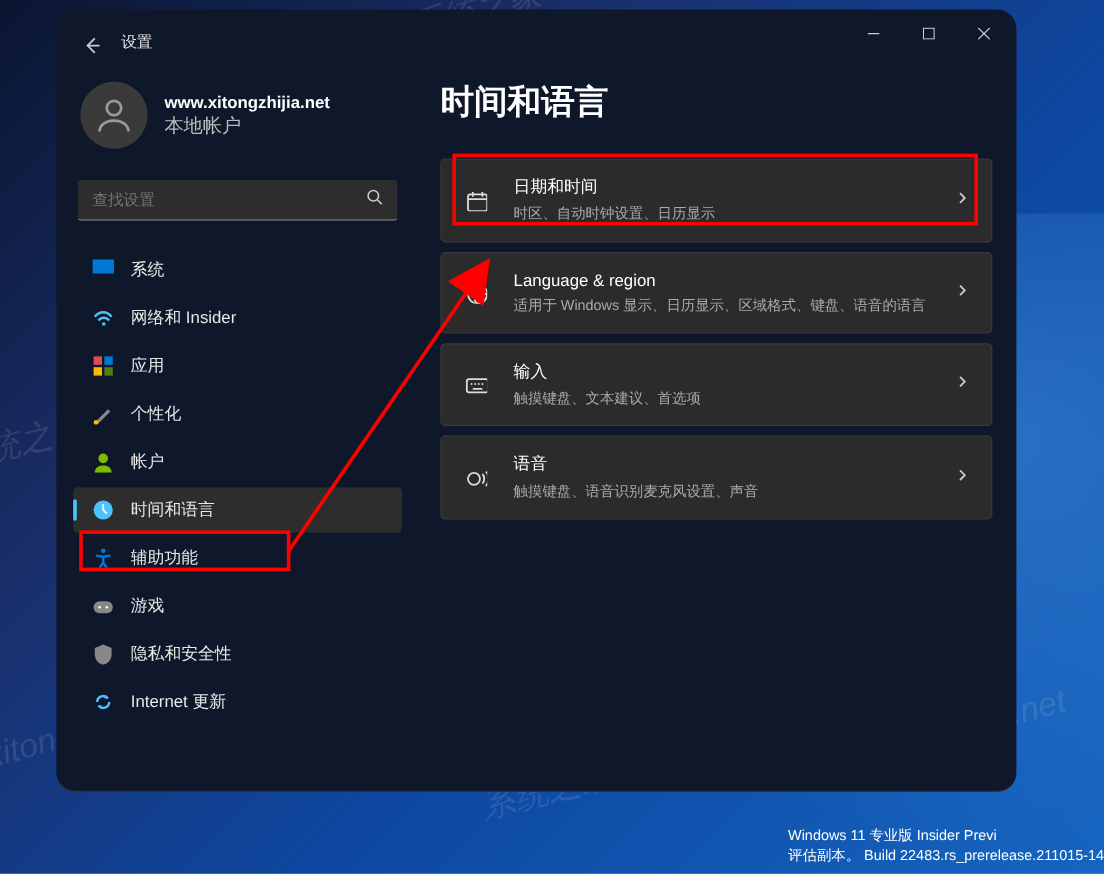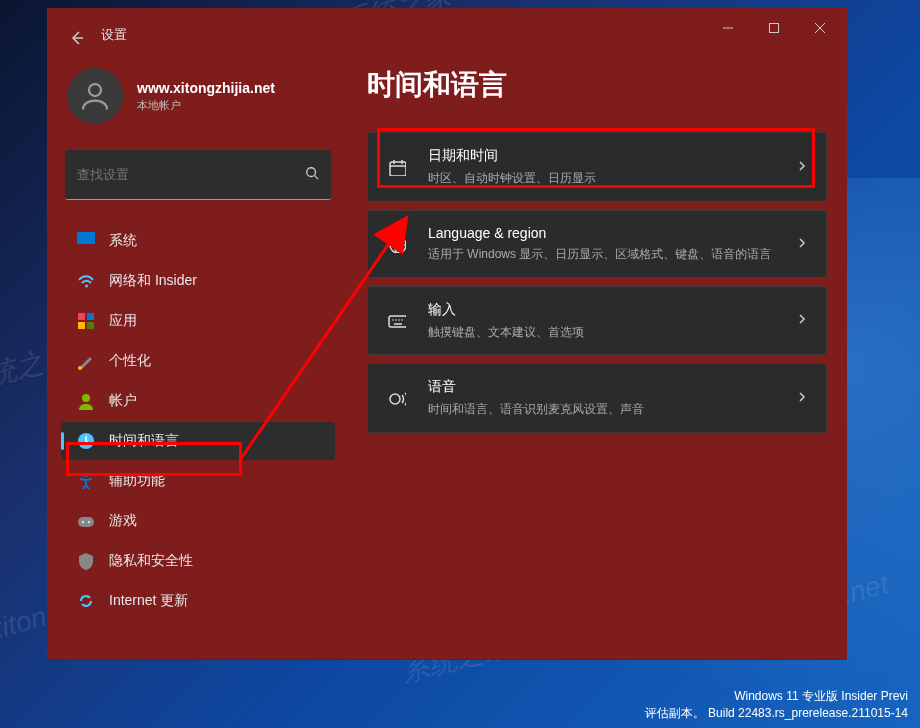--- a/index.html
+++ b/index.html
@@ -29,22 +29,23 @@
     pointer-events: none;
     transform: rotate(-15deg);
     white-space: nowrap;
   }
   .window {
     position: absolute;
     left: 47px;
     top: 8px;
     width: 800px;
     height: 652px;
-    background: #7f1d1d;
+    background: #0f172a;
     border-bottom: 1px solid #333;
+    border-radius: 16px;
   }
   .titlebar {
     height: 40px;
     display: flex;
     align-items: center;
     justify-content: flex-end;
     padding-right: 4px;
     gap: 0;
   }
   .tb-btn {
@@ -92,24 +93,24 @@
   .avatar {
     width: 56px;
     height: 56px;
     border-radius: 50%;
     background: #3a3a3a;
     display: flex;
     align-items: center;
     justify-content: center;
   }
   .profile-text .p1 { font-size: 14px; font-weight: 600; color: #fff; }
-  .profile-text .p2 { font-size: 11px; color: #bbb; margin-top: 2px; }
+  .profile-text .p2 { font-size: 16px; color: #bbb; margin-top: 2px; }
   .search {
     margin: 8px 4px 14px 4px;
-    height: 50px;
+    height: 34px;
     background: #2d2d2d;
     border-bottom: 1px solid #999;
     border-radius: 3px;
     display: flex;
     align-items: center;
     padding: 0 12px;
     justify-content: space-between;
   }
   .search input {
     background: transparent;
@@ -196,23 +197,22 @@
   .arrow-svg {
     position: absolute;
     left: 200px;
     top: 150px;
     width: 260px;
     height: 330px;
     pointer-events: none;
   }
   .footer {
     position: absolute;
-    right: 12px;
+    right: 0;
     bottom: 6px;
-    text-align: right;
     color: #fff;
     font-size: 12px;
     line-height: 1.4;
   }
 </style>
 </head>
 <body>
 
 <div class="bg-swoosh"></div>
 <div id="wm-container">
@@ -439,21 +439,21 @@
           </div>
           <div class="card">
     <span class="card-icon">
               <svg width="18" height="18" viewBox="0 0 18 18">
                 <circle cx="7" cy="10" r="5" fill="none" stroke="#ddd" stroke-width="1.5"></circle>
                 <path d="M14 6c2 2 2 6 0 8M17 4c3 3 3 9 0 12" stroke="#ddd" stroke-width="1.5" fill="none"></path>
               </svg>
             </span>
     <div class="card-text">
       <div class="card-title">语音</div>
-      <div class="card-sub">时间和语言、语音识别麦克风设置、声音</div>
+      <div class="card-sub">触摸键盘、语音识别麦克风设置、声音</div>
     </div>
     <span class="chevron">
       <svg width="12" height="12" viewBox="0 0 12 12" fill="none" stroke="#ccc" stroke-width="1.5">
                 <path d="M4 2l4 4-4 4"></path>
               </svg>
     </span>
           </div>
         </div>
     </div>
   </div>

